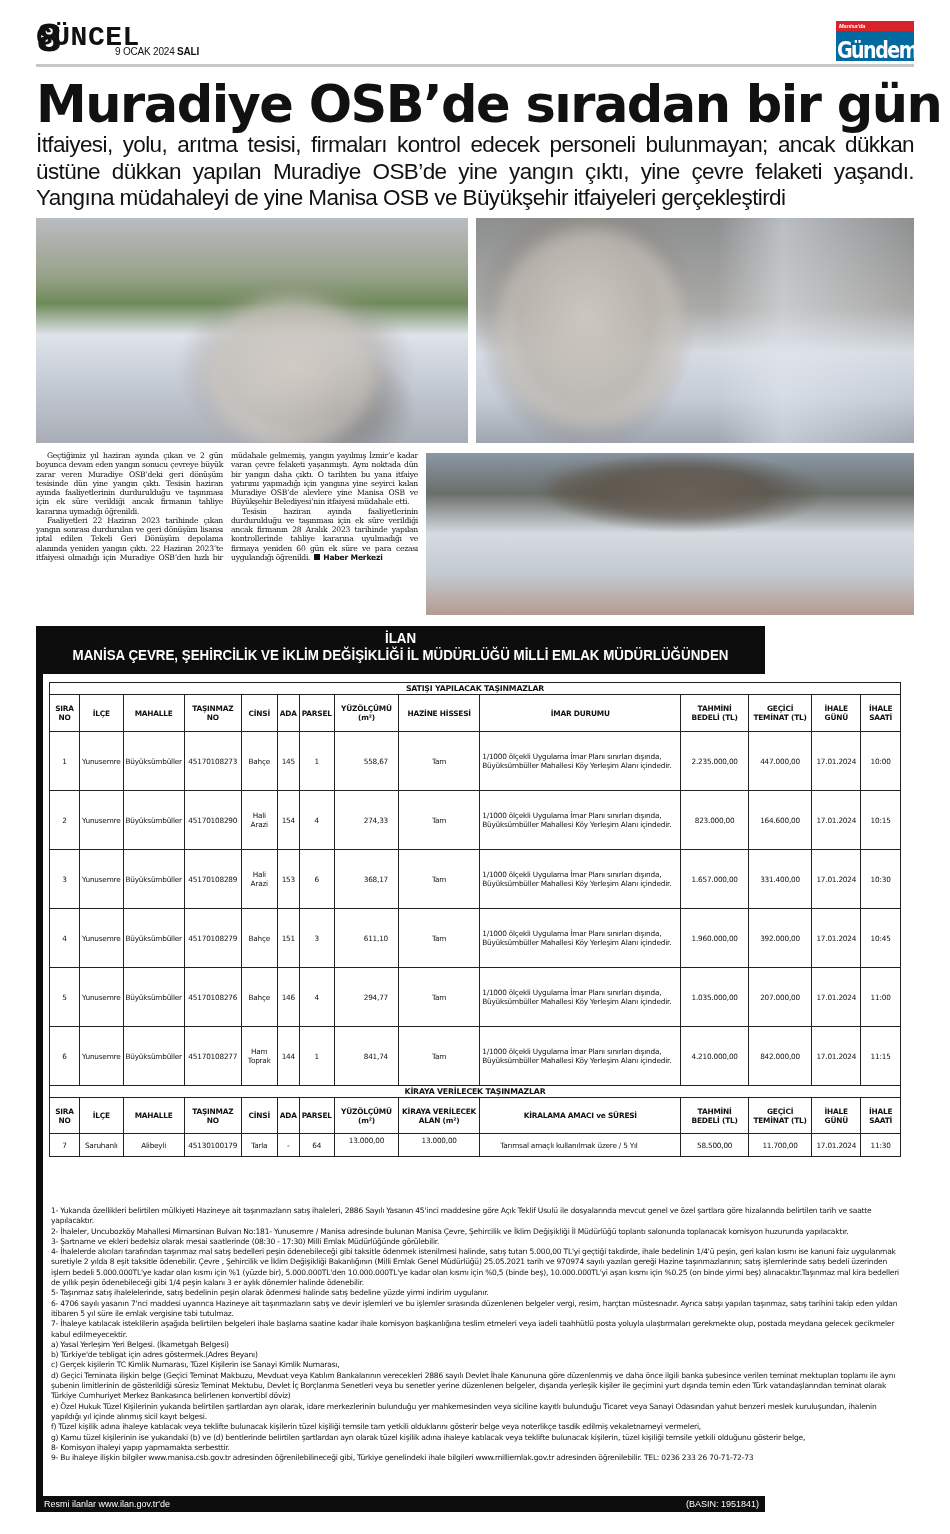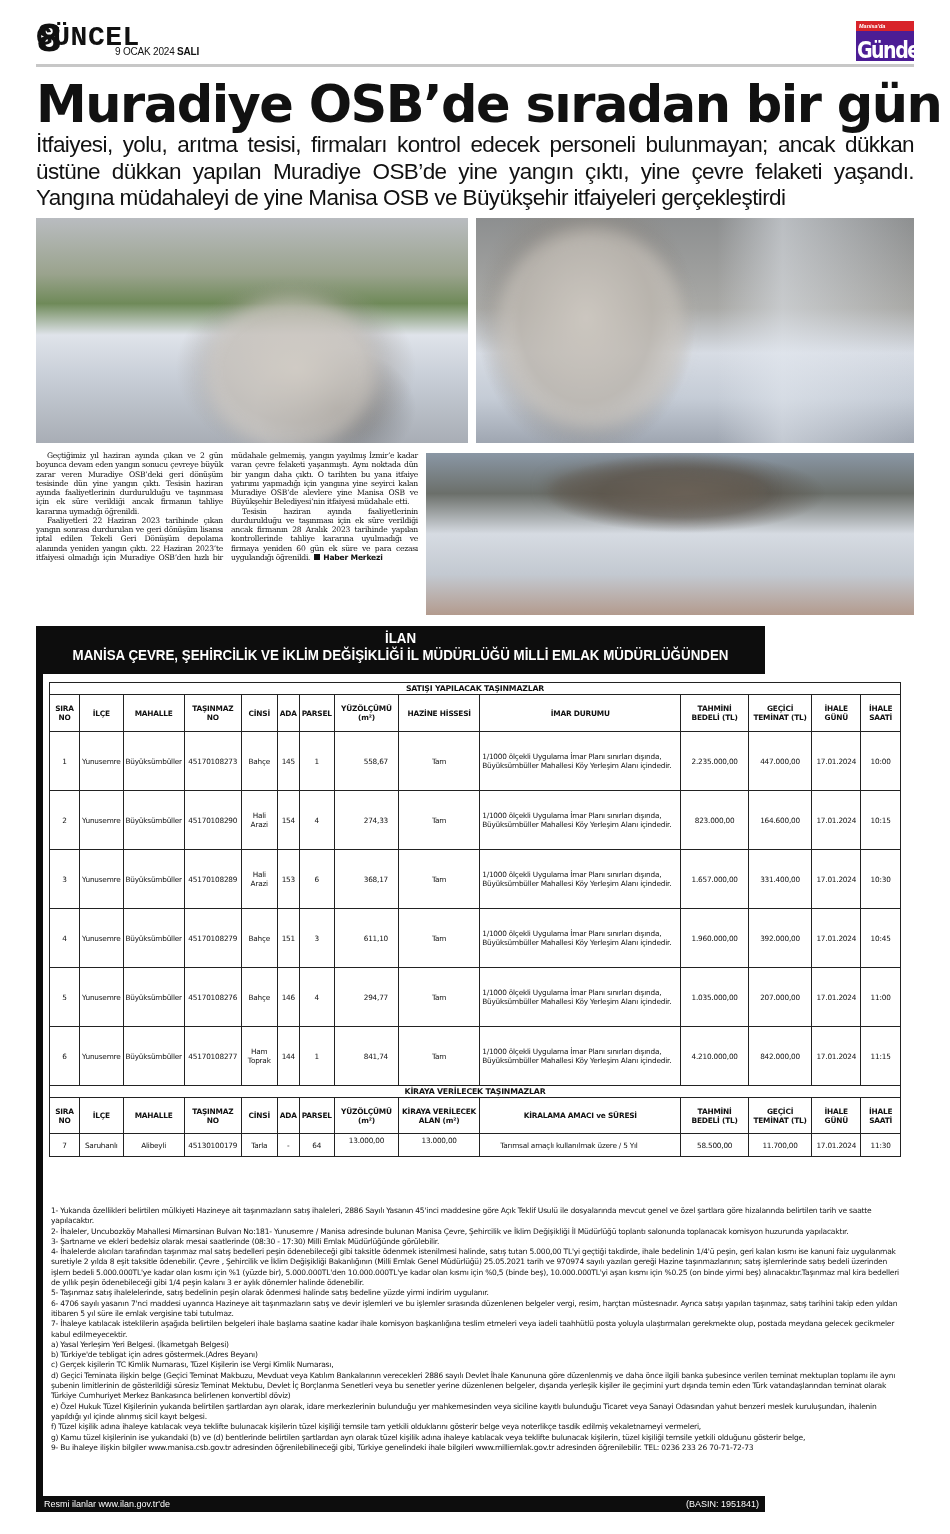--- a/index.html
+++ b/index.html
@@ -6,21 +6,21 @@
   html, body { width: 950px; height: 1534px; background: #fff; overflow: hidden; }
   body { position: relative; font-family: "Liberation Sans", sans-serif; color: #111; }
 
   
   .masthead { position: absolute; left: 36px; top: 18px; width: 878px; height: 44px; }
   .page-no { position: absolute; left: 0; top: -2px; font-family: "DejaVu Sans", sans-serif; font-weight: bold; font-size: 38px; line-height: 44px; }
   .date { position: absolute; left: 79px; top: 28px; font-size: 10px; letter-spacing: -0.2px; }
   .date b { font-weight: bold; }
   .section { position: absolute; left: 0; right: 0; top: 4px; font-family: Liberation Mono, monospace; font-weight: bold; font-size: 28px; letter-spacing: 0.5px; }
   .rule { position: absolute; left: 0; right: 0; top: 46px; height: 3px; background: #c7c7c7; }
-  .logo { position: absolute; right: 0; top: 3px; width: 58px; height: 40px; background: #4c1d95; }
+  .logo { position: absolute; right: 0; top: 3px; width: 78px; height: 40px; background: #0369a1; }
   .logo .bar { position: absolute; left: 0; top: 0; width: 100%; height: 10px; background: #d8232a; }
   .logo .small { position: absolute; left: 3px; top: 0; font-size: 5.5px; color: #fff; font-style: italic; font-weight: bold; line-height: 10px; }
   .logo .big { position: absolute; left: 1px; top: 9px; width: 56px; font-family: "DejaVu Sans", sans-serif; font-weight: bold; font-size: 19px; color: #fff; letter-spacing: -1.5px; line-height: 30px; transform: scaleY(1.25); transform-origin: top left; }
 
   
   .headline { position: absolute; left: 36px; top: 76px; width: 878px; font-family: "DejaVu Sans", sans-serif; font-weight: bold; font-size: 51px; line-height: 58px; letter-spacing: -1.5px; white-space: nowrap; }
   .deck { position: absolute; left: 36px; top: 132px; width: 878px; font-family: "Liberation Sans", sans-serif; font-size: 22.5px; line-height: 26.5px; letter-spacing: -0.6px; text-align: justify; }
 
   
   .photo { position: absolute; background: #8b8d8a; overflow: hidden; }
@@ -268,25 +268,26 @@
     <div class="terms" id="terms">
         <div>1- Yukarıda özellikleri belirtilen mülkiyeti Hazineye ait taşınmazların satış ihaleleri, 2886 Sayılı Yasanın 45'inci maddesine göre Açık Teklif Usulü ile dosyalarında mevcut genel ve özel şartlara göre hizalarında belirtilen tarih ve saatte yapılacaktır.</div>
         <div>2- İhaleler, Uncubozköy Mahallesi Mimarsinan Bulvarı No:181- Yunusemre / Manisa adresinde bulunan Manisa Çevre, Şehircilik ve İklim Değişikliği İl Müdürlüğü toplantı salonunda toplanacak komisyon huzurunda yapılacaktır.</div>
         <div>3- Şartname ve ekleri bedelsiz olarak mesai saatlerinde (08:30 - 17:30) Milli Emlak Müdürlüğünde görülebilir.</div>
         <div>4- İhalelerde alıcıları tarafından taşınmaz mal satış bedelleri peşin ödenebileceği gibi taksitle ödenmek istenilmesi halinde, satış tutarı 5.000,00 TL'yi geçtiği takdirde, ihale bedelinin 1/4'ü peşin, geri kalan kısmı ise kanuni faiz uygulanmak suretiyle 2 yılda 8 eşit taksitle ödenebilir. Çevre , Şehircilik ve İklim Değişikliği Bakanlığının (Milli Emlak Genel Müdürlüğü) 25.05.2021 tarih ve 970974 sayılı yazıları gereği Hazine taşınmazlarının; satış işlemlerinde satış bedeli üzerinden işlem bedeli 5.000.000TL'ye kadar olan kısmı için %1 (yüzde bir), 5.000.000TL'den 10.000.000TL'ye kadar olan kısmı için %0,5 (binde beş), 10.000.000TL'yi aşan kısmı için %0.25 (on binde yirmi beş) alınacaktır.Taşınmaz mal kira bedelleri de yıllık peşin ödenebileceği gibi 1/4 peşin kalanı 3 er aylık dönemler halinde ödenebilir.</div>
         <div>5- Taşınmaz satış ihalelelerinde, satış bedelinin peşin olarak ödenmesi halinde satış bedeline yüzde yirmi indirim uygulanır.</div>
         <div>6- 4706 sayılı yasanın 7'nci maddesi uyarınca Hazineye ait taşınmazların satış ve devir işlemleri ve bu işlemler sırasında düzenlenen belgeler vergi, resim, harçtan müstesnadır. Ayrıca satışı yapılan taşınmaz, satış tarihini takip eden yıldan itibaren 5 yıl süre ile emlak vergisine tabi tutulmaz.</div>
         <div>7- İhaleye katılacak isteklilerin aşağıda belirtilen belgeleri ihale başlama saatine kadar ihale komisyon başkanlığına teslim etmeleri veya iadeli taahhütlü posta yoluyla ulaştırmaları gerekmekte olup, postada meydana gelecek gecikmeler kabul edilmeyecektir.</div>
         <div>a) Yasal Yerleşim Yeri Belgesi. (İkametgah Belgesi)</div>
         <div>b) Türkiye'de tebligat için adres göstermek.(Adres Beyanı)</div>
-        <div>c) Gerçek kişilerin TC Kimlik Numarası, Tüzel Kişilerin ise Vergi Kimlik Numarası,</div>
+        <div>c) Gerçek kişilerin TC Kimlik Numarası, Tüzel Kişilerin ise Sanayi Kimlik Numarası,</div>
         <div>d) Geçici Teminata ilişkin belge (Geçici Teminat Makbuzu, Mevduat veya Katılım Bankalarının verecekleri 2886 sayılı Devlet İhale Kanununa göre düzenlenmiş ve daha önce ilgili banka şubesince verilen teminat mektupları toplamı ile aynı şubenin limitlerinin de gösterildiği süresiz Teminat Mektubu, Devlet İç Borçlanma Senetleri veya bu senetler yerine düzenlenen belgeler, dışarıda yerleşik kişiler ile geçimini yurt dışında temin eden Türk vatandaşlarından teminat olarak Türkiye Cumhuriyet Merkez Bankasınca belirlenen konvertibl döviz)</div>
         <div>e) Özel Hukuk Tüzel Kişilerinin yukarıda belirtilen şartlardan ayrı olarak, idare merkezlerinin bulunduğu yer mahkemesinden veya siciline kayıtlı bulunduğu Ticaret veya Sanayi Odasından yahut benzeri meslek kuruluşundan, ihalenin yapıldığı yıl içinde alınmış sicil kayıt belgesi.</div>
         <div>f) Tüzel kişilik adına ihaleye katılacak veya teklifte bulunacak kişilerin tüzel kişiliği temsile tam yetkili olduklarını gösterir belge veya noterlikçe tasdik edilmiş vekaletnameyi vermeleri,</div>
         <div>g) Kamu tüzel kişilerinin ise yukarıdaki (b) ve (d) bentlerinde belirtilen şartlardan ayrı olarak tüzel kişilik adına ihaleye katılacak veya teklifte bulunacak kişilerin, tüzel kişiliği temsile yetkili olduğunu gösterir belge,</div>
+        <div>8- Komisyon ihaleyi yapıp yapmamakta serbesttir.</div>
         <div>9- Bu ihaleye ilişkin bilgiler www.manisa.csb.gov.tr adresinden öğrenilebilineceği gibi, Türkiye genelindeki ihale bilgileri www.milliemlak.gov.tr adresinden öğrenilebilir. TEL: 0236 233 26 70-71-72-73</div>
       </div>
   </div>
   <div class="notice-foot">
     <span>Resmi ilanlar www.ilan.gov.tr'de</span>
     <span class="right">(BASIN: 1951841)</span>
   </div>
 </div>
 
 </body></html>

